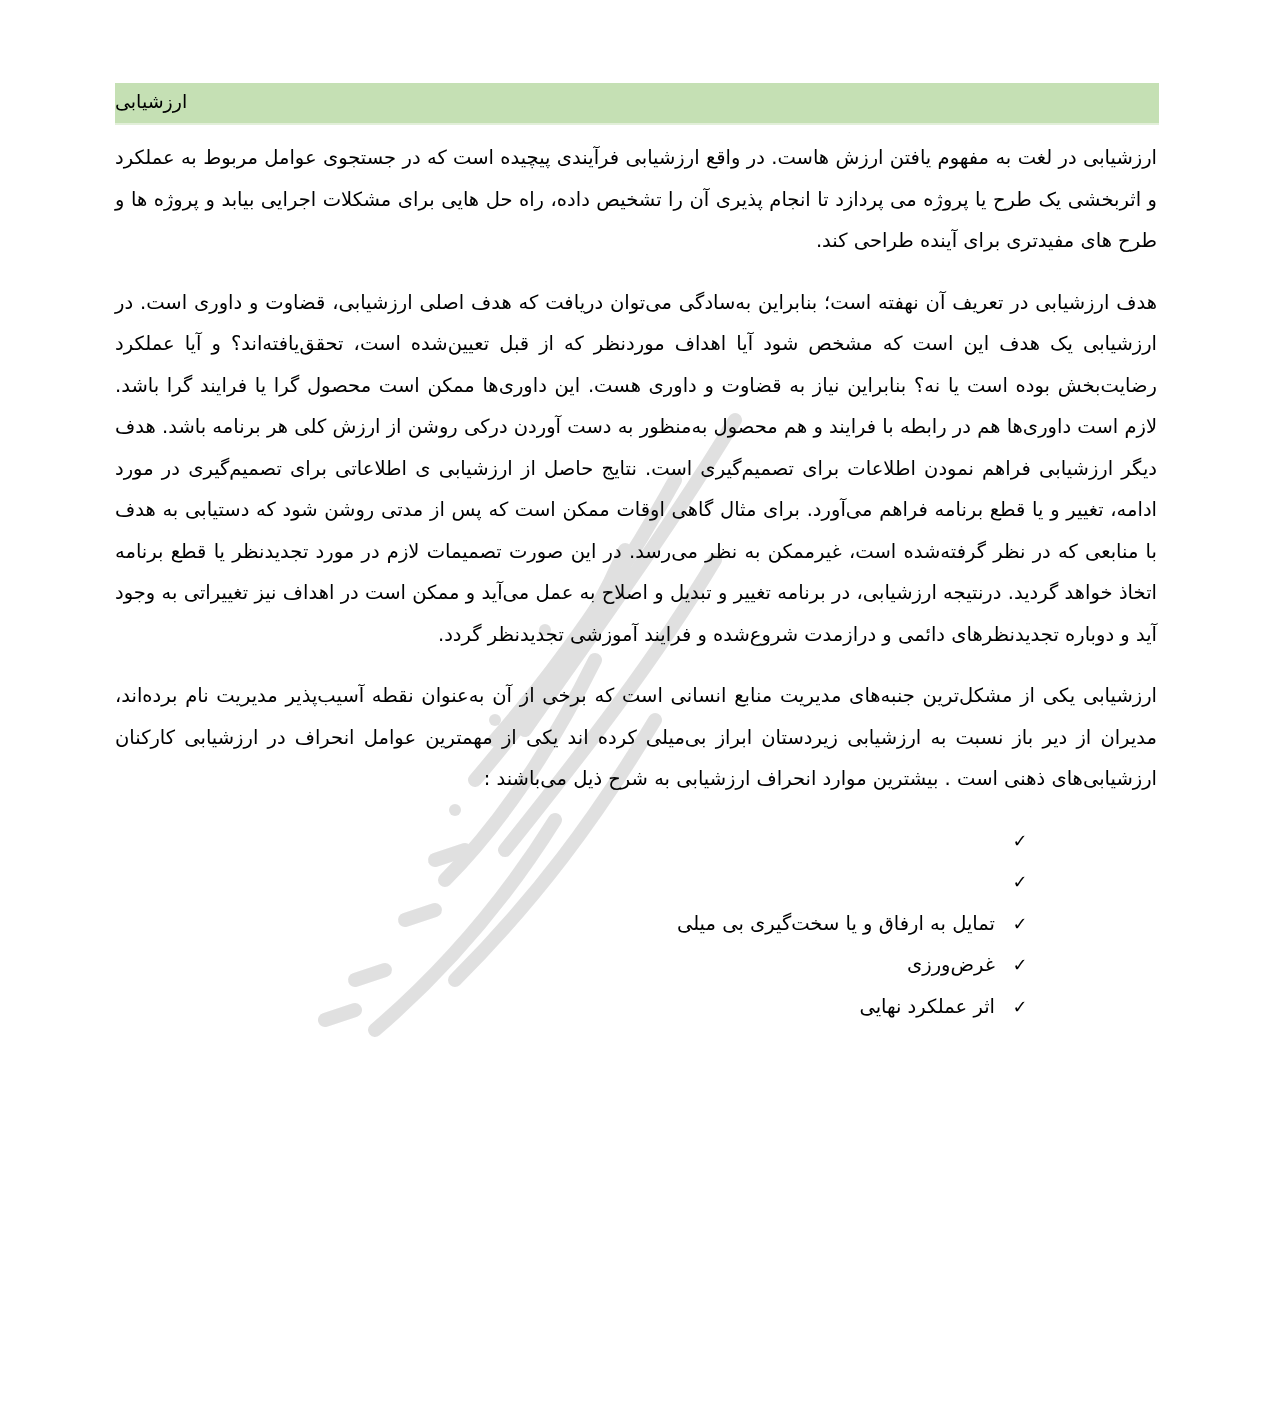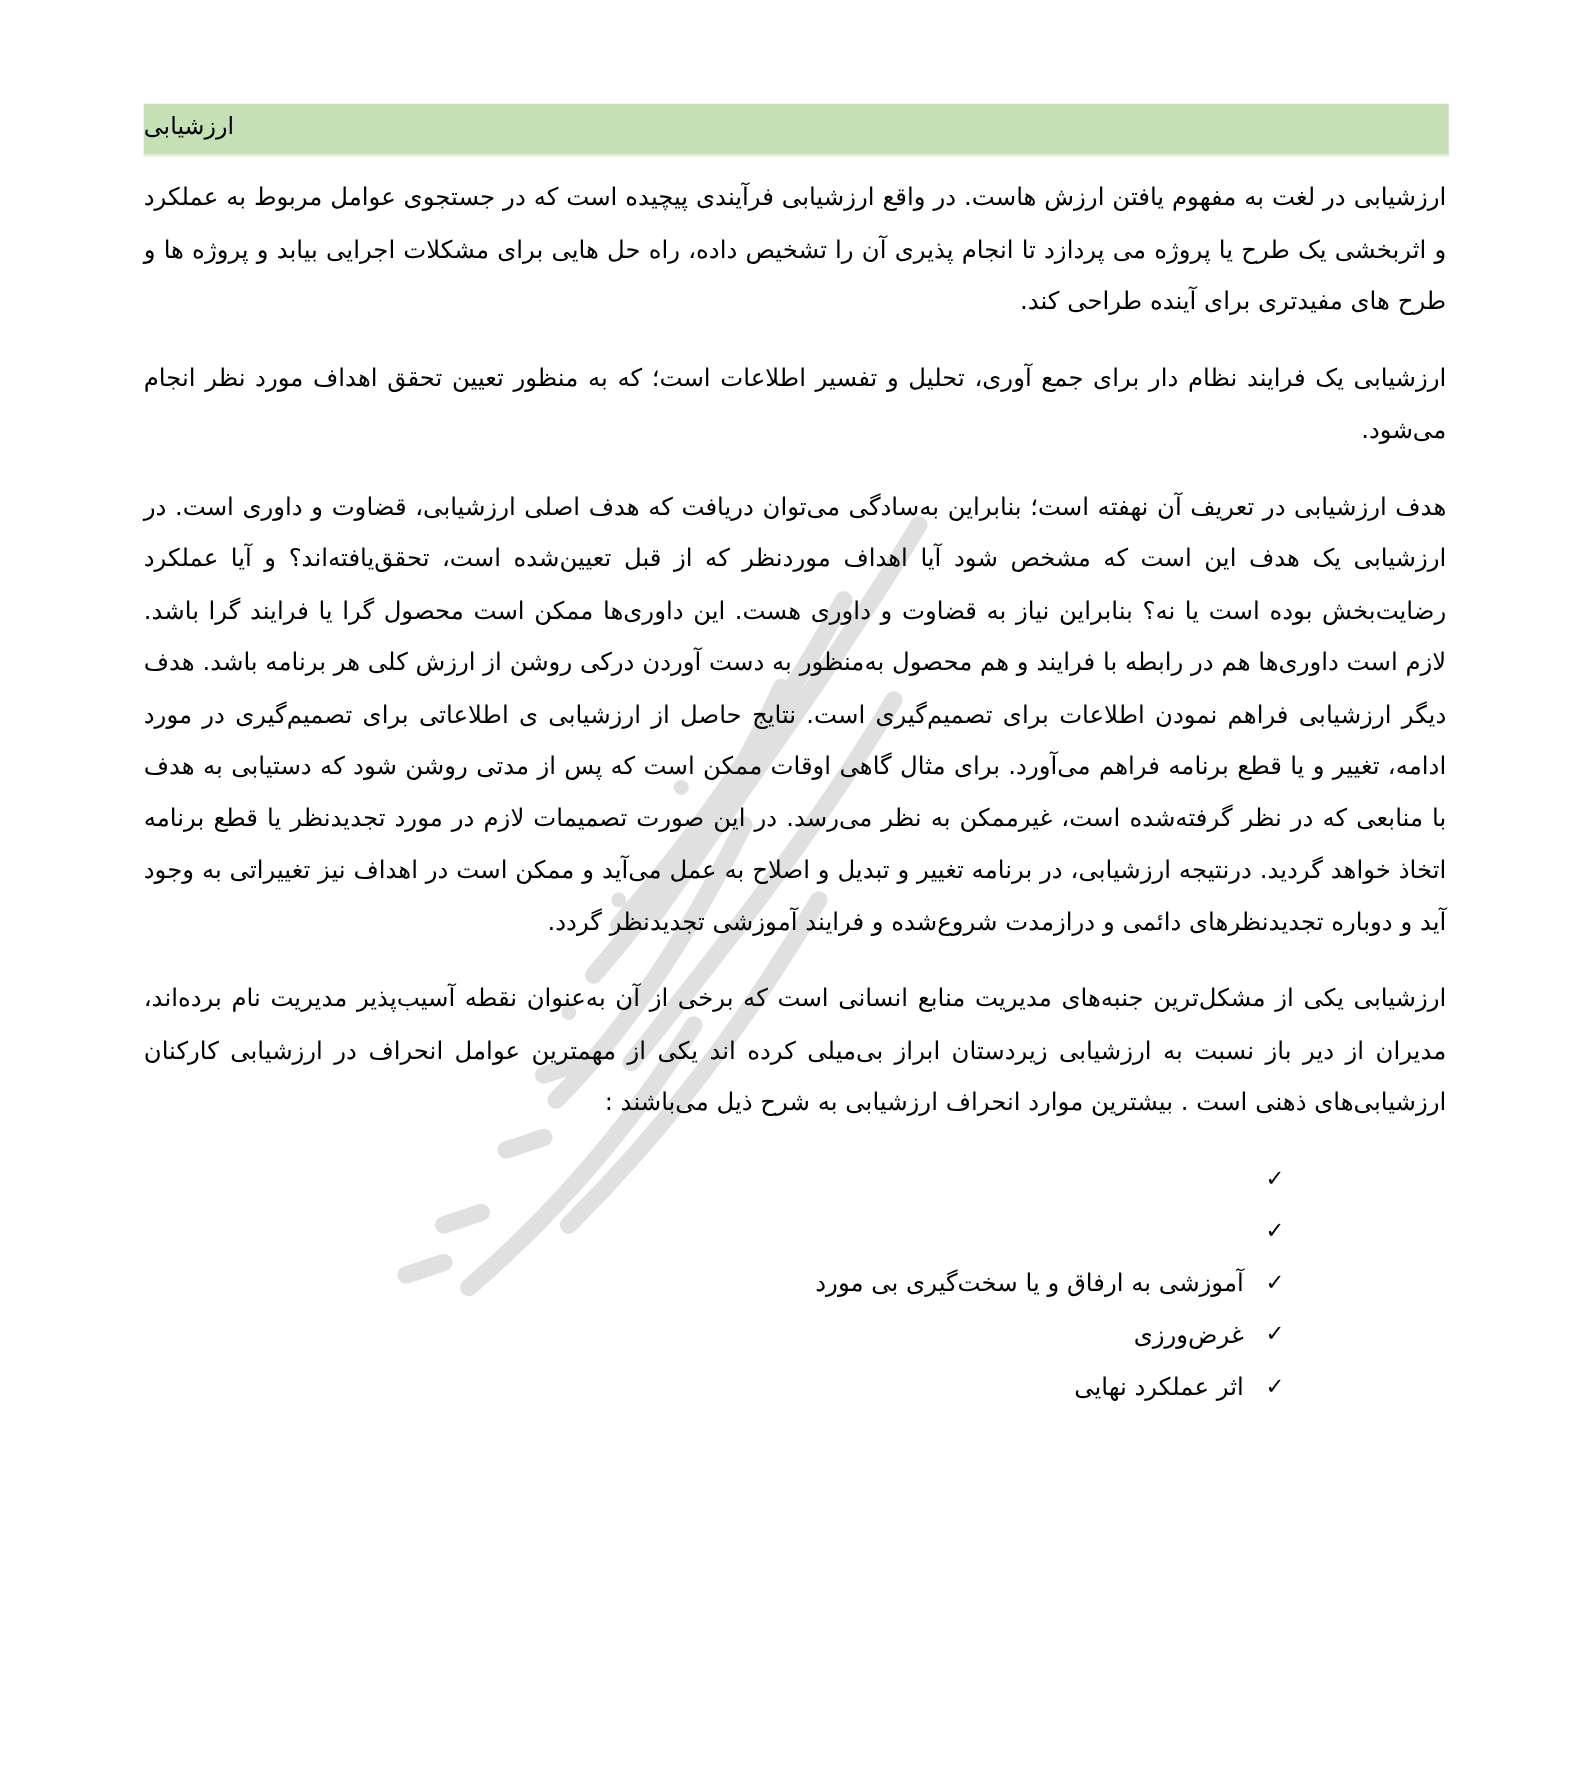--- a/index.html
+++ b/index.html
@@ -96,34 +96,33 @@
     <circle cx="160" cy="410" r="6"></circle>
   </g>
 </svg>
 
 <div class="page">
   <div class="title-bar">
     <span>ارزشیابی</span>
   </div>
 
   <p class="para">ارزشیابی در لغت به مفهوم یافتن ارزش هاست. در واقع ارزشیابی فرآیندی پیچیده است که در جستجوی عوامل مربوط به عملکرد و اثربخشی یک طرح یا پروژه می پردازد تا انجام پذیری آن را تشخیص داده، راه حل هایی برای مشکلات اجرایی بیابد و پروژه ها و طرح های مفیدتری برای آینده طراحی کند.</p>
-  <p class="para">ارزشیابی یک فرایند نظام دار برای جمع آوری، تحلیل و تفسیر اطلاعات است؛ که به منظور تعیین تحقق اهداف مورد نظر انجام می‌شود.</p>
   <p class="para">هدف ارزشیابی در تعریف آن نهفته است؛ بنابراین به‌سادگی می‌توان دریافت که هدف اصلی ارزشیابی، قضاوت و داوری است. در ارزشیابی یک هدف این است که مشخص شود آیا اهداف موردنظر که از قبل تعیین‌شده است، تحقق‌یافته‌اند؟ و آیا عملکرد رضایت‌بخش بوده است یا نه؟ بنابراین نیاز به قضاوت و داوری هست. این داوری‌ها ممکن است محصول گرا یا فرایند گرا باشد. لازم است داوری‌ها هم در رابطه با فرایند و هم محصول به‌منظور به دست آوردن درکی روشن از ارزش کلی هر برنامه باشد. هدف دیگر ارزشیابی فراهم نمودن اطلاعات برای تصمیم‌گیری است. نتایج حاصل از ارزشیابی ی اطلاعاتی برای تصمیم‌گیری در مورد ادامه، تغییر و یا قطع برنامه فراهم می‌آورد. برای مثال گاهی اوقات ممکن است که پس از مدتی روشن شود که دستیابی به هدف با منابعی که در نظر گرفته‌شده است، غیرممکن به نظر می‌رسد. در این صورت تصمیمات لازم در مورد تجدیدنظر یا قطع برنامه اتخاذ خواهد گردید. درنتیجه ارزشیابی، در برنامه تغییر و تبدیل و اصلاح به عمل می‌آید و ممکن است در اهداف نیز تغییراتی به وجود آید و دوباره تجدیدنظرهای دائمی و درازمدت شروع‌شده و فرایند آموزشی تجدیدنظر گردد.</p>
   <p class="para">ارزشیابی یکی از مشکل‌ترین جنبه‌های مدیریت منابع انسانی است که برخی از آن به‌عنوان نقطه آسیب‌پذیر مدیریت نام برده‌اند، مدیران از دیر باز نسبت به ارزشیابی زیردستان ابراز بی‌میلی کرده اند یکی از مهمترین عوامل انحراف در ارزشیابی کارکنان ارزشیابی‌های ذهنی است . بیشترین موارد انحراف ارزشیابی به شرح ذیل می‌باشند :</p>
 
   <ul class="bullets">
     <li>
       <span class="check">✓</span>
     </li>
     <li>
       <span class="check">✓</span>
     </li>
     <li>
       <span class="check">✓</span>
-      <span>آموزشی به ارفاق و یا سخت‌گیری بی مورد</span>
+      <span>تمایل به ارفاق و یا سخت‌گیری بی میلی</span>
     </li>
     <li>
       <span class="check">✓</span>
       <span>غرض‌ورزی</span>
     </li>
     <li>
       <span class="check">✓</span>
       <span>اثر عملکرد نهایی</span>
     </li>
   </ul>

